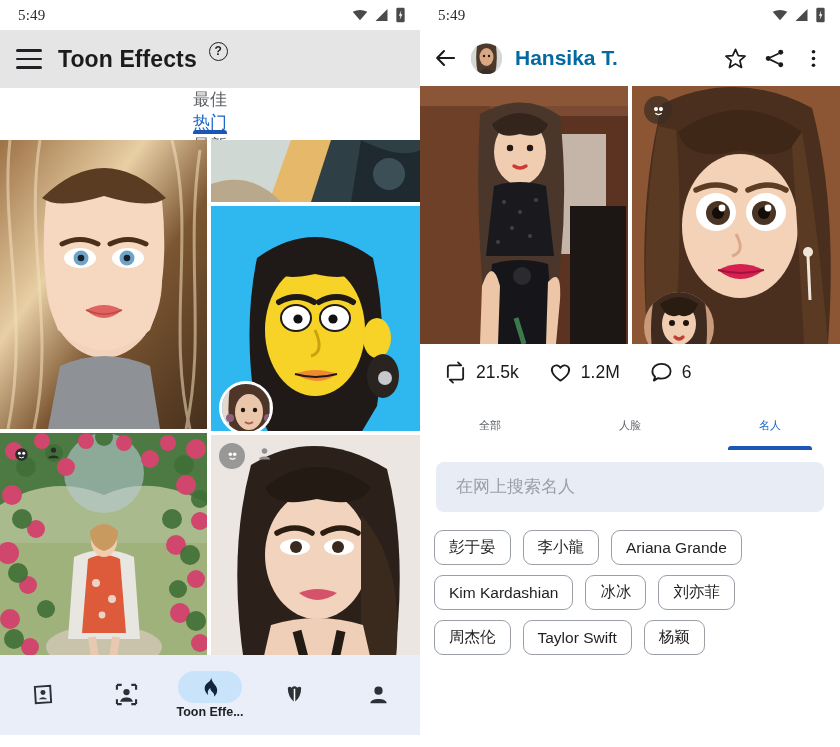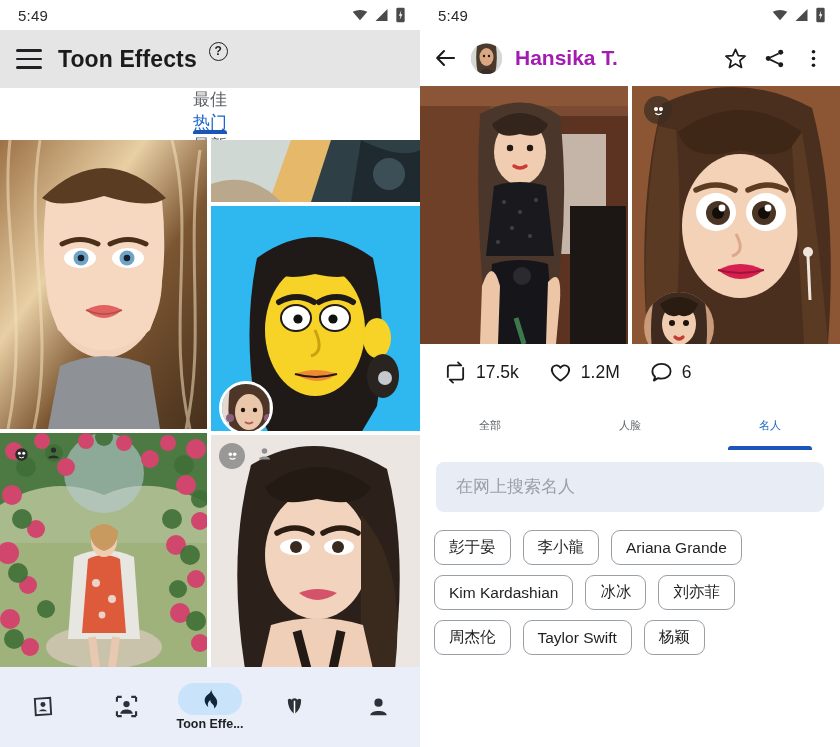--- a/index.html
+++ b/index.html
@@ -14,20 +14,21 @@
   
   .panel { position: relative; width: 420px; height: 747px; overflow: hidden; background: #fff; }
   .panel.left  { background: #ffffff; }
   .panel.right { background: #ffffff; }
 
   
   .statusbar {
     height: 30px; display: flex; align-items: center;
     justify-content: space-between; padding: 0 14px 0 18px;
     background: #fff;
+    font-family: Liberation Serif, serif;
   }
   .status-time { font-size: 15px; color: #2a2a2a; letter-spacing: .2px; }
   .status-icons { display: flex; align-items: center; gap: 6px; }
   .ico-wifi { width: 16px; height: 14px; }
   .ico-sig  { width: 15px; height: 14px; }
   .ico-bat  { width: 11px; height: 16px; }
 
   
   .appbar {
     height: 58px; display: flex; align-items: center; padding: 0 16px; gap: 16px;
@@ -71,35 +72,35 @@
   .badge.trans{ background: rgba(0,0,0,.0); }
   .badge svg { width: 15px; height: 15px; fill: #fff; }
   .badge.plain svg { fill: #2b2b2b; }
 
   .thumb-circ {
     position: absolute; border-radius: 50%; border: 3px solid #fff; overflow: hidden;
   }
 
   
   .bottomnav {
-    position: absolute; left: 0; bottom: 0; width: 420px; height: 80px;
+    position: absolute; left: 0; bottom: 12px; width: 420px; height: 80px;
     background: #e9eef8; display: flex; 
   }
   .navitem { flex: 1; display: flex; flex-direction: column; align-items: center; justify-content: center; gap: 2px; cursor: pointer; }
   .navpill { width: 64px; height: 32px; border-radius: 16px; display: flex; align-items: center; justify-content: center; }
   .navpill.sel { background: #c9e3fb; }
   .navitem svg { fill: #2c3138; }
   .navlabel { font-size: 12.5px; color: #1e2024; font-weight: 600; }
 
   
   .rbar { height: 56px; display: flex; align-items: center; padding: 0 14px; gap: 13px; background: #fff; }
   .rbar .spacer { flex: 1; }
   .back-arrow { width: 24px; height: 24px; cursor: pointer; }
   .avatar { width: 31px; height: 31px; border-radius: 50%; overflow: hidden; flex: none; position: relative; background: #cfd2d0; }
-  .r-title { font-size: 21px; font-weight: 700; color: #a21caf; }
+  .r-title { font-size: 21px; font-weight: 700; color: #0369a1; }
   .r-icon { width: 26px; height: 26px; cursor: pointer; display: flex; align-items: center; justify-content: center; }
   .r-icon svg { width: 23px; height: 23px; }
 
   .rmedia { position: relative; width: 420px; height: 258px; display: flex; gap: 4px; overflow: hidden; }
   .rmedia .half { position: relative; width: 208px; height: 258px; overflow: hidden; }
 
   .stats { height: 56px; display: flex; align-items: center; padding: 0 24px; gap: 8px; }
   .stat { display: flex; align-items: center; gap: 9px; margin-right: 22px; }
   .stat svg { width: 23px; height: 23px; stroke: #1c1c1c; fill: none; stroke-width: 1.9; }
   .stat span { font-size: 17.5px; color: #1b1b1b; }
@@ -544,21 +545,21 @@
         </div>
       </div>
     </div>
 
     <div class="stats">
       <div class="stat">
         <svg viewBox="0 0 24 24">
           <path d="M4 9 V6.5 A2 2 0 0 1 6 4.5 H18 L14.6 1.5 M20 15 V17.5 A2 2 0 0 1 18 19.5 H6 L9.4 22.5" stroke="#1c1c1c" stroke-width="1.9" fill="none" stroke-linecap="round" stroke-linejoin="round"></path>
           <path d="M20 15 V6.5 M4 9 V17.5" stroke="#1c1c1c" stroke-width="1.9" fill="none"></path>
         </svg>
-        <span>17.5k</span>
+        <span>21.5k</span>
       </div>
       <div class="stat">
         <svg viewBox="0 0 24 24">
           <path d="M12 20.5 C2.5 14 1.5 8.6 4.3 5.9 C6.8 3.5 10.4 4.4 12 7.2 C13.6 4.4 17.2 3.5 19.7 5.9 C22.5 8.6 21.5 14 12 20.5 Z" stroke="#1c1c1c" stroke-width="1.9" fill="none" stroke-linejoin="round"></path>
         </svg>
         <span>1.2M</span>
       </div>
       <div class="stat">
         <svg viewBox="0 0 24 24">
           <path d="M12 3 C17.5 3 21.5 6.4 21.5 10.7 C21.5 15 17.5 18.4 12 18.4 C10.7 18.4 9.5 18.2 8.4 17.9 L4 20.5 L5.3 16.5 C3.4 15.1 2.5 13 2.5 10.7 C2.5 6.4 6.5 3 12 3 Z" stroke="#1c1c1c" stroke-width="1.9" fill="none" stroke-linejoin="round"></path>

